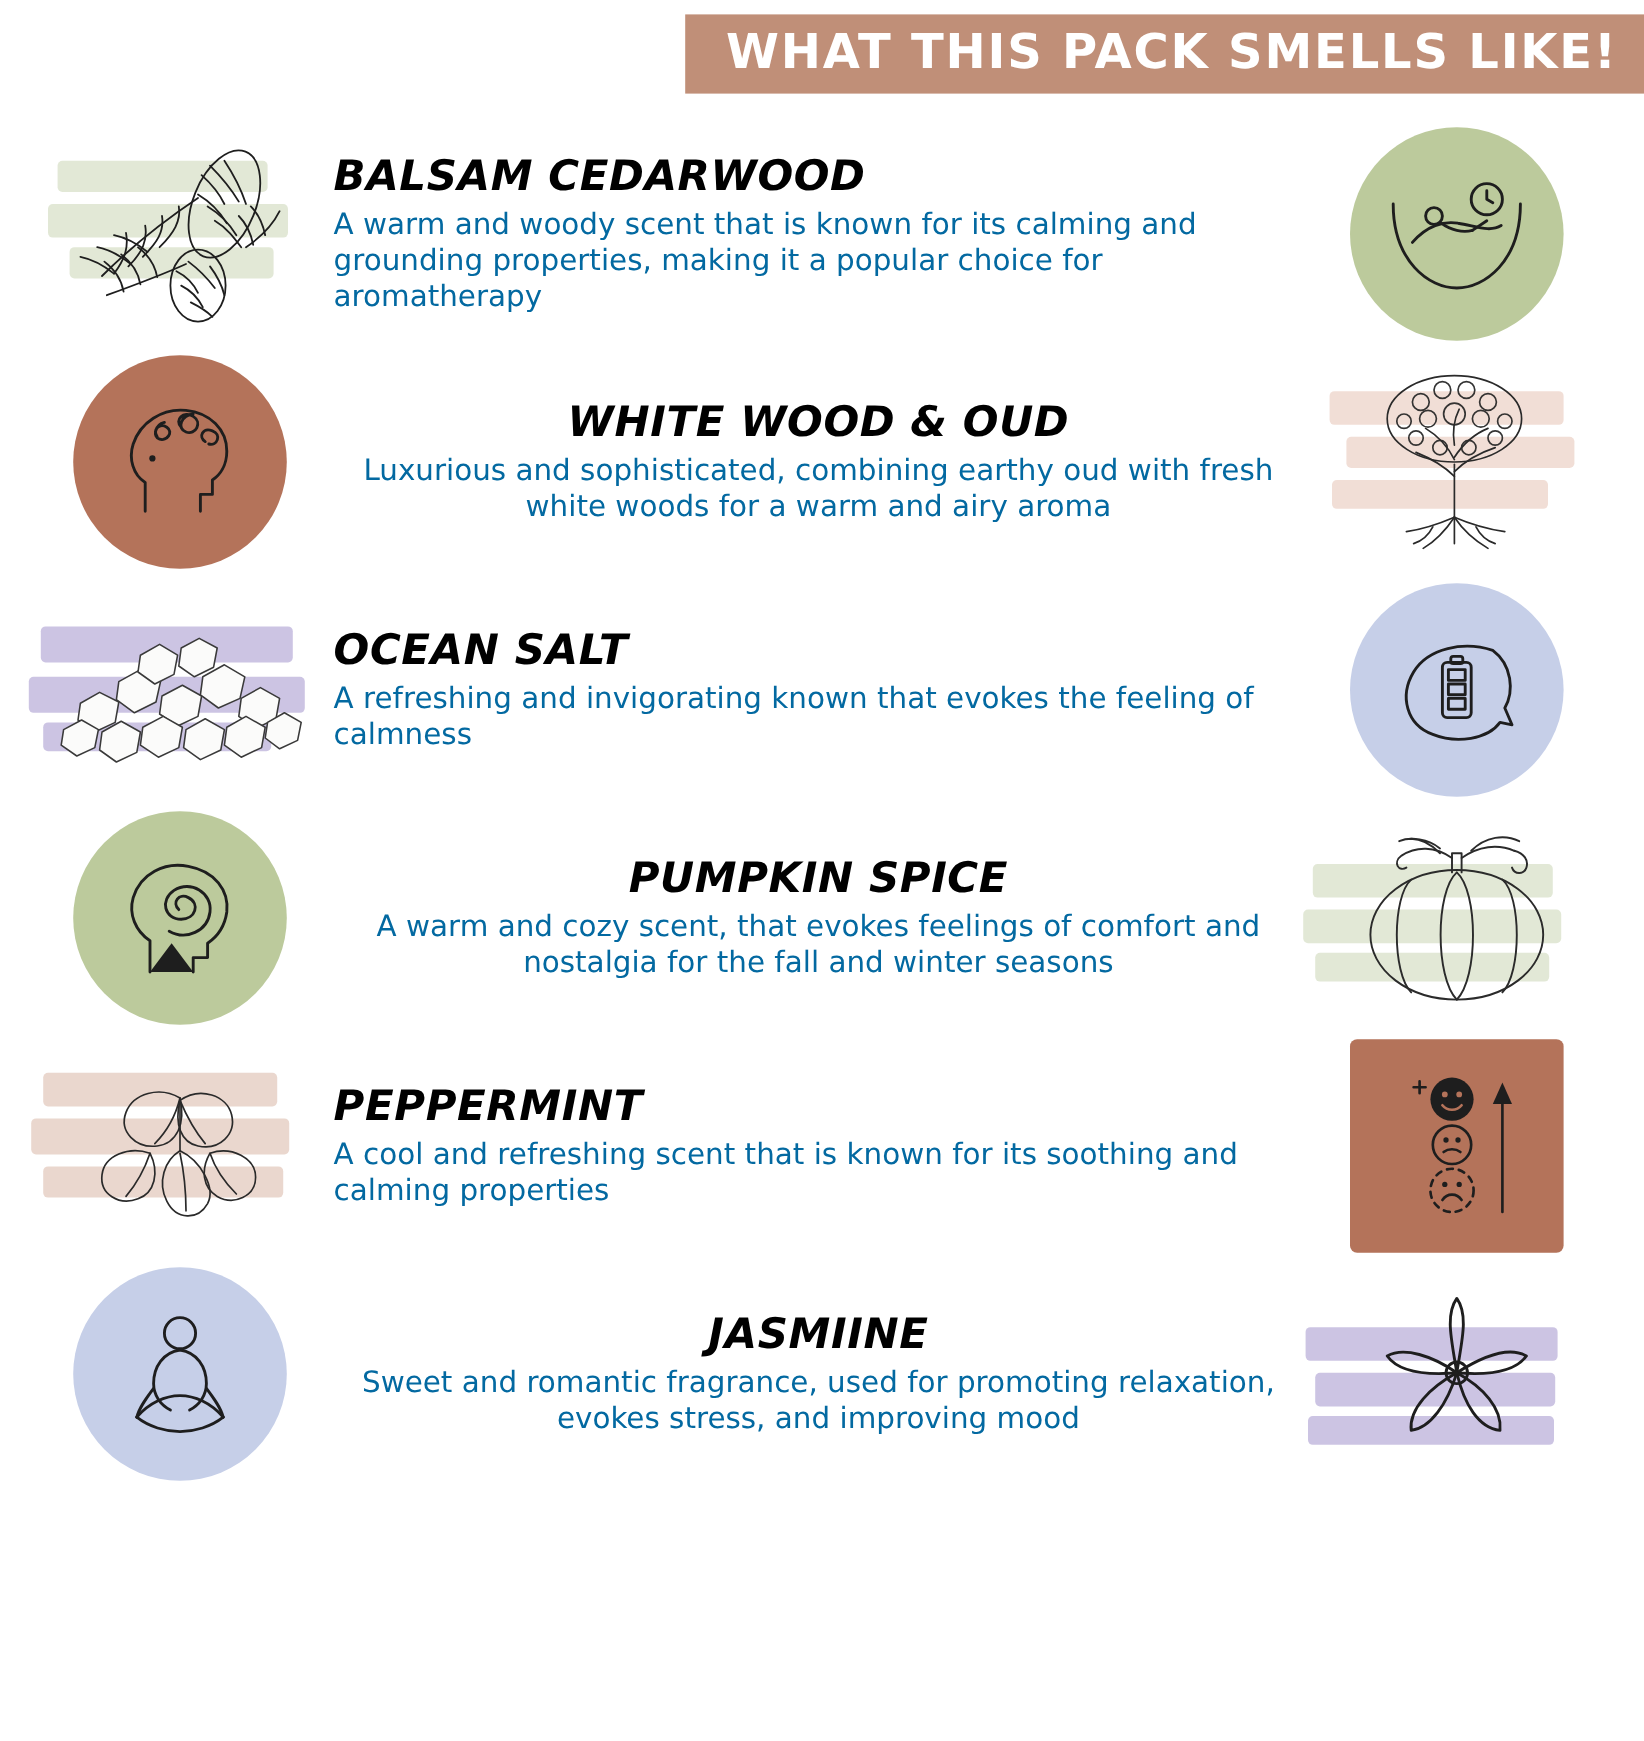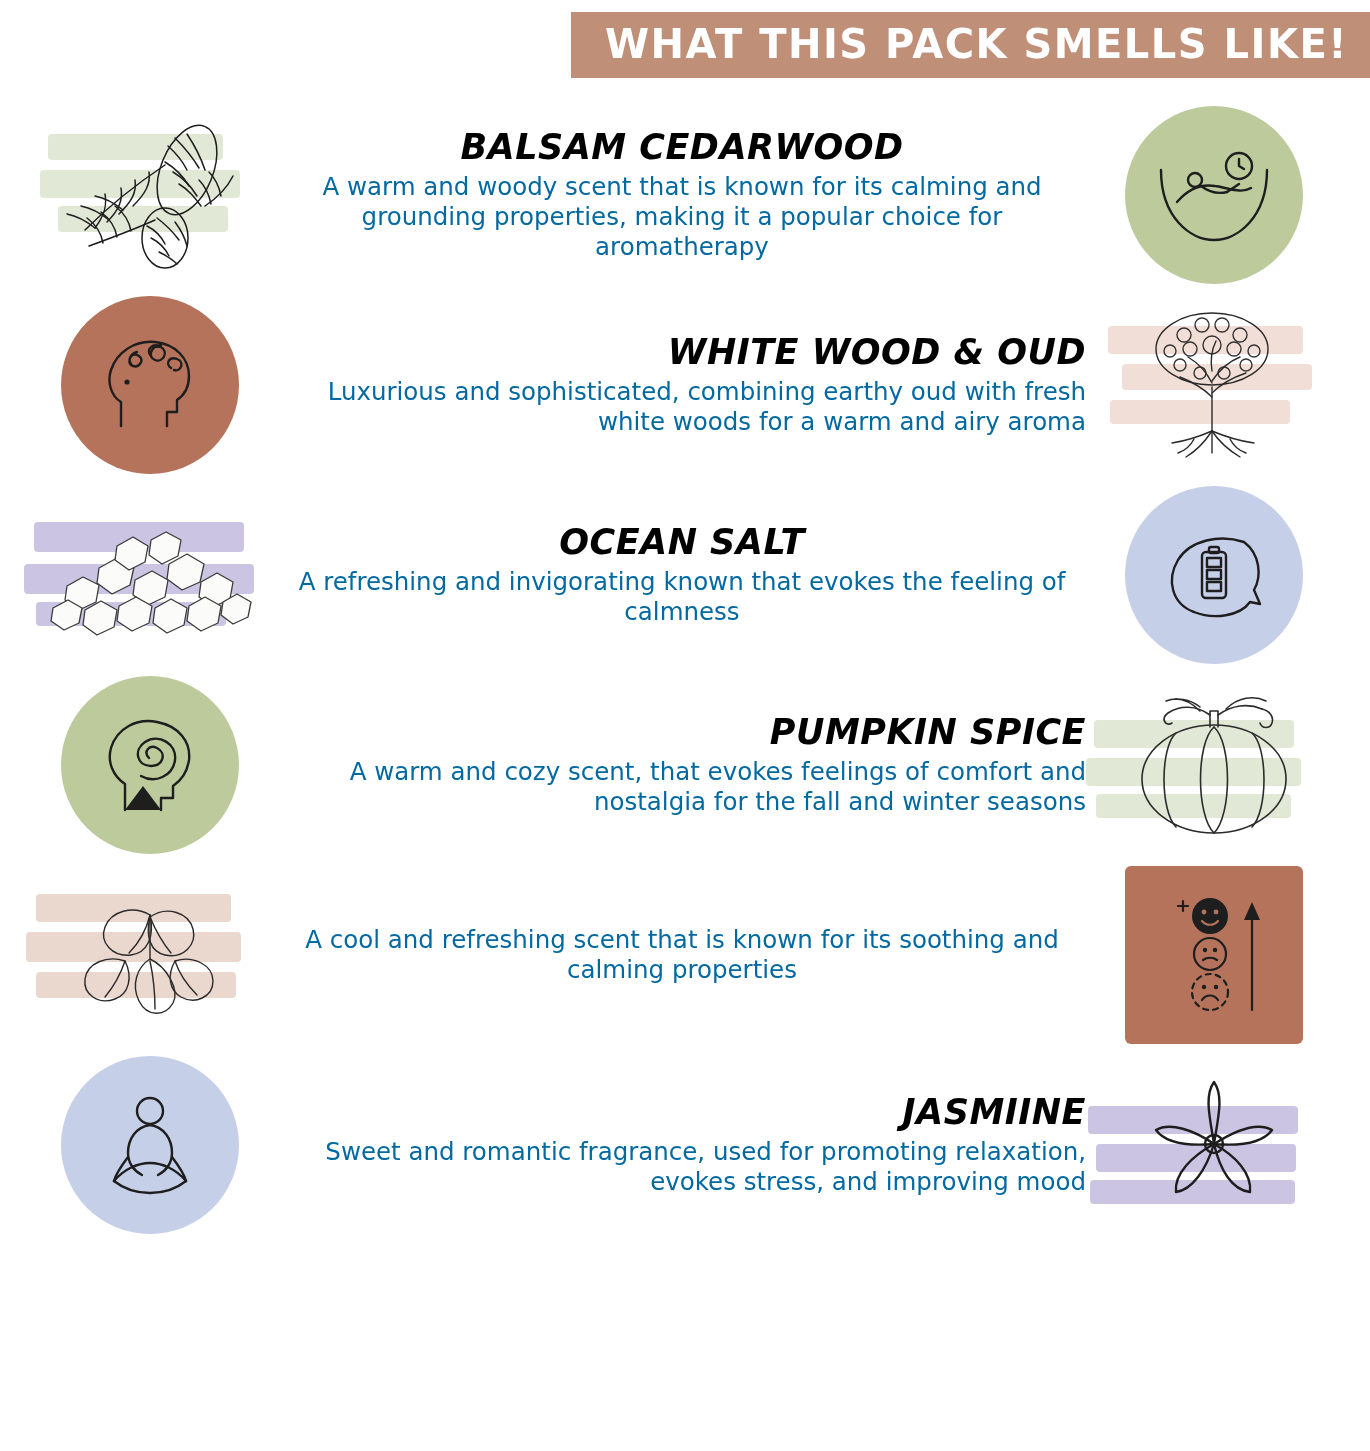--- a/index.html
+++ b/index.html
@@ -56,22 +56,22 @@
     height: 190px;
     display: flex;
     align-items: center;
     justify-content: center;
     position: relative;
   }
   .row .text-col {
     flex: 1;
     padding: 0 18px;
   }
-  .row.align-left .text-col { text-align: center; }
-  .row.align-right .text-col { text-align: right; }
+  .row.align-left .text-col { text-align: left; }
+  .row.align-right .text-col { text-align: center; }
 
   .scent-name {
     font-family: "DejaVu Sans", sans-serif;
     font-weight: bold;
     font-style: italic;
     font-size: 35px;
     letter-spacing: 0.5px;
     line-height: 1.1;
     margin: 0 0 6px 0;
     color: #000;
@@ -358,20 +358,21 @@
             <path d="M120 86 C138 80, 158 90, 158 106 C158 122, 140 130, 126 122 C114 115, 112 100, 120 86 Z"></path>
             <path d="M120 86 C124 98, 132 110, 142 120"></path>
             <path d="M95 84 C82 92, 76 110, 84 126 C92 142, 110 142, 118 128 C125 115, 112 92, 95 84 Z"></path>
             <path d="M95 86 C98 100, 100 116, 100 134"></path>
             <path d="M95 40 L95 84"></path>
           </g>
         </svg>
       </div>
     </div>
     <div class="text-col">
+      <div class="scent-name">PEPPERMINT</div>
       <div class="scent-desc">A cool and refreshing scent that is known for its soothing and calming properties</div>
     </div>
     <div class="art-right">
       <div class="badge" style="background:#b4735a; border-radius:6px;">
         <svg width="120" height="130" viewBox="0 0 120 130">
           <g fill="none" stroke="#1e1e1e" stroke-width="2.2" stroke-linecap="round" stroke-linejoin="round">
             <circle cx="56" cy="26" r="18" fill="#1e1e1e" stroke="none"></circle>
             <circle cx="50" cy="22" r="2.4" fill="#b4735a" stroke="none"></circle>
             <circle cx="62" cy="22" r="2.4" fill="#b4735a" stroke="none"></circle>
             <path d="M48 31 C52 36, 60 36, 64 31" stroke="#b4735a" stroke-width="2.2"></path>

